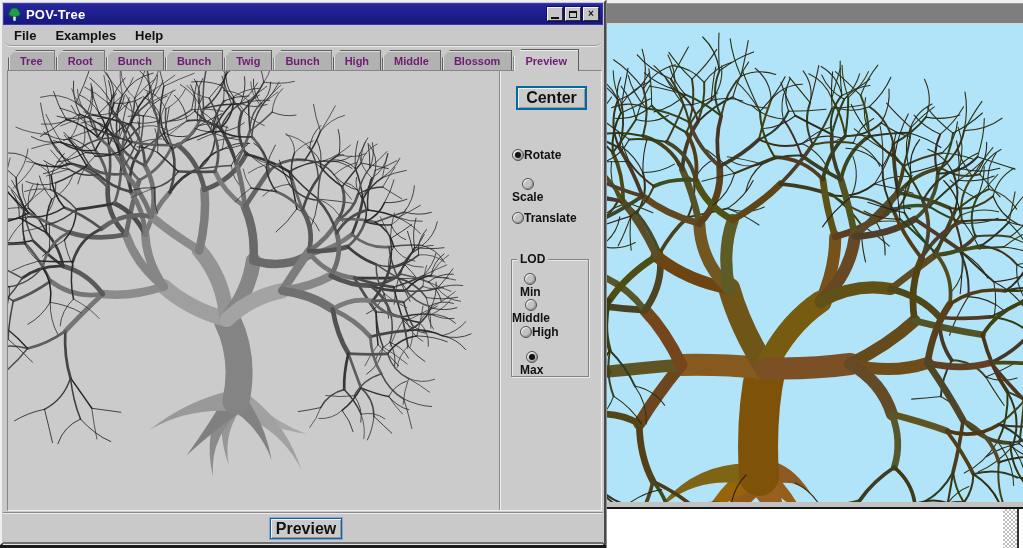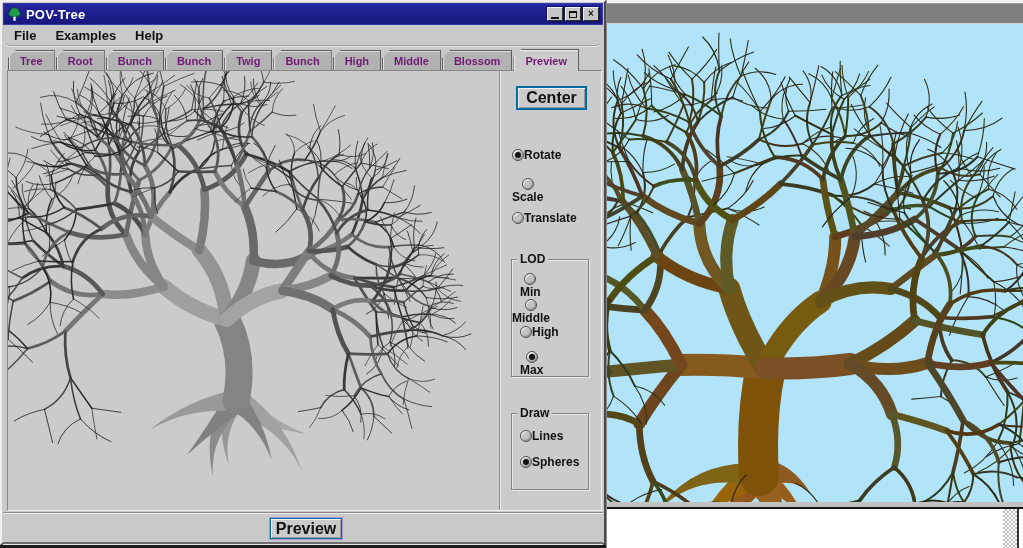--- a/index.html
+++ b/index.html
@@ -884,33 +884,20 @@
               <span class="radio-dot"></span>
               <span>High</span>
             </div>
             <div class="radio-row" style="left: 8px; top: 91px; flex-direction: column;">
               <span class="radio-dot checked"></span>
               <span>Max</span>
             </div>
           </div>
       </div>
 
-      <div class="group-box" id="draw-box">
-        <span class="group-label">Draw</span>
-        <div id="draw-radios">
-            <div class="radio-row" style="left: 8px; top: 15px;">
-              <span class="radio-dot"></span>
-              <span>Lines</span>
-            </div>
-            <div class="radio-row" style="left: 8px; top: 41px;">
-              <span class="radio-dot checked"></span>
-              <span>Spheres</span>
-            </div>
-          </div>
-      </div>
     </div>
   </div>
 
   <div class="footer">
     <div class="metal-btn" id="preview-btn">
       <span class="focus-ring">Preview</span>
     </div>
   </div>
   <div class="footer-bottom-line"></div>
 </div>

